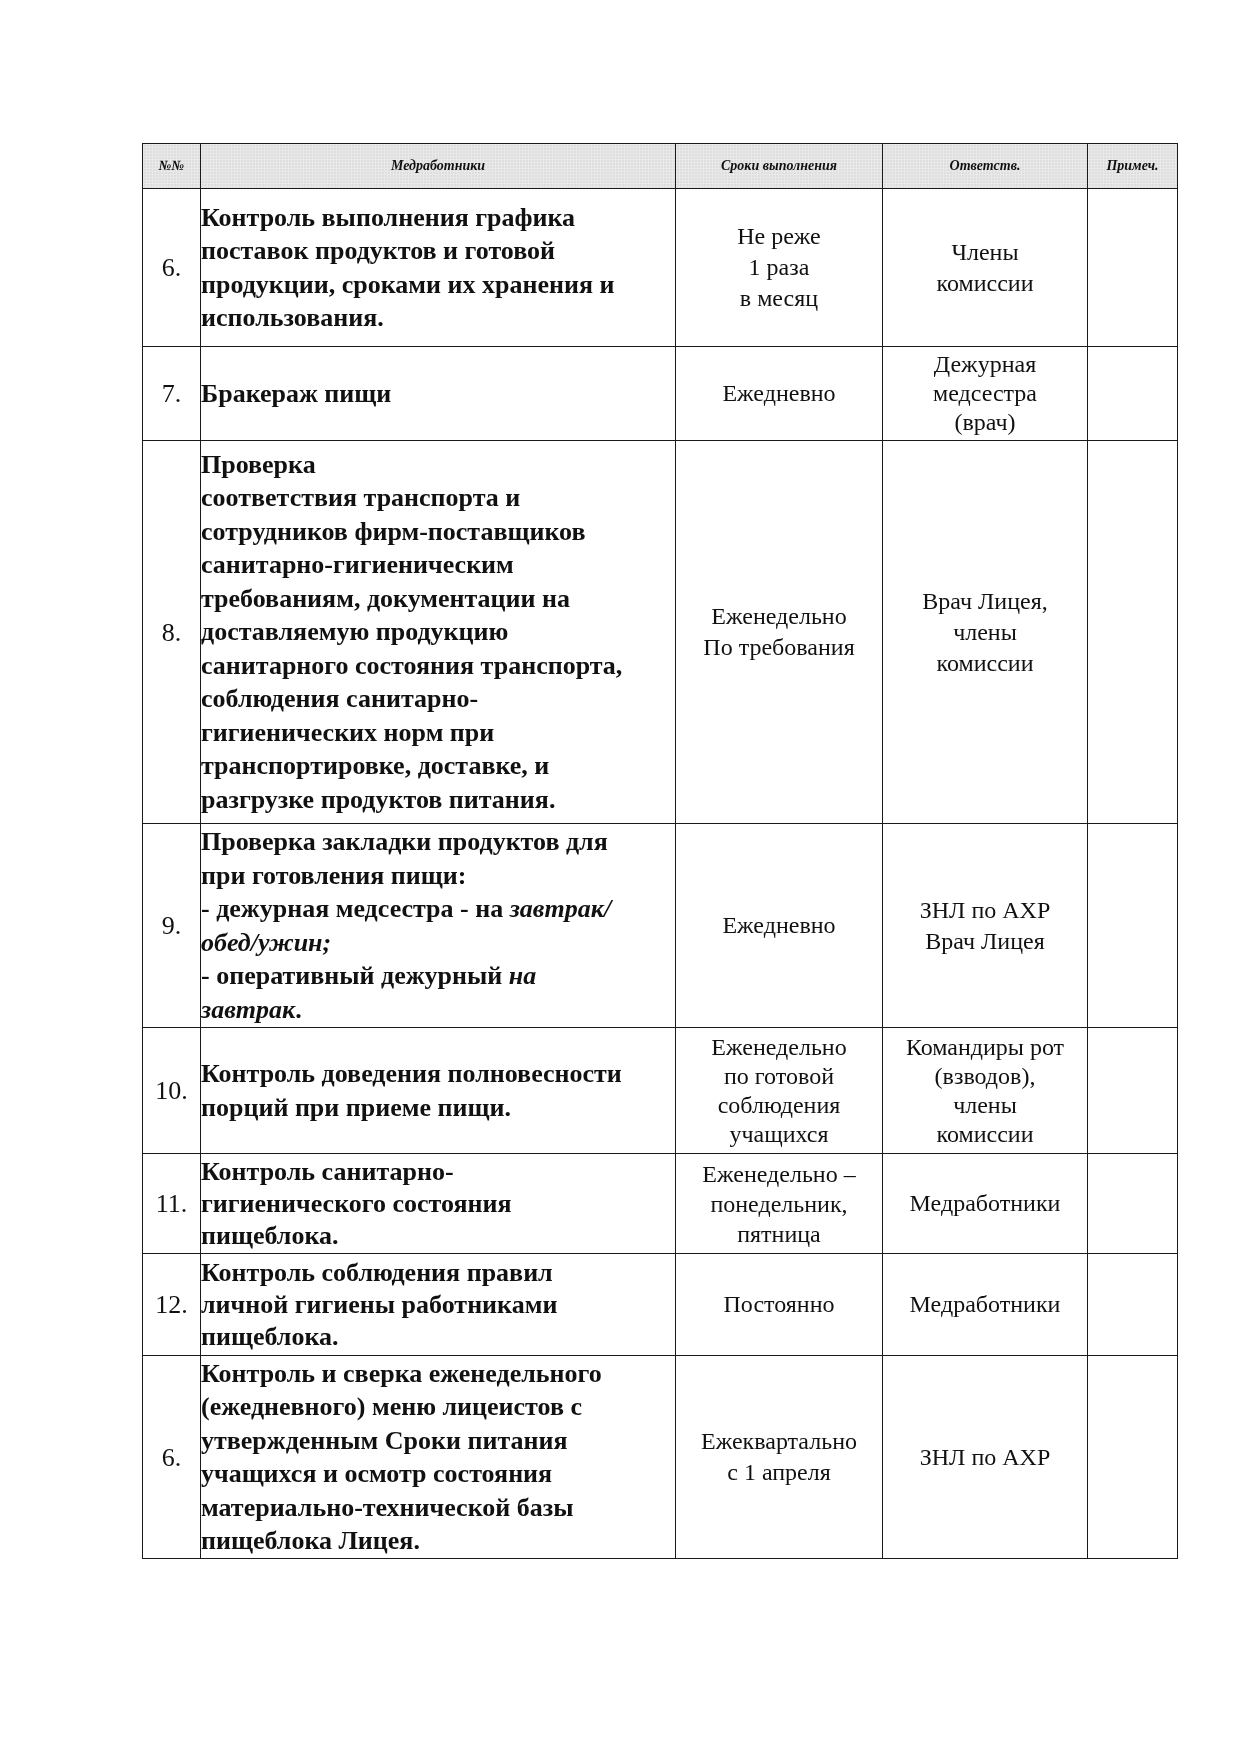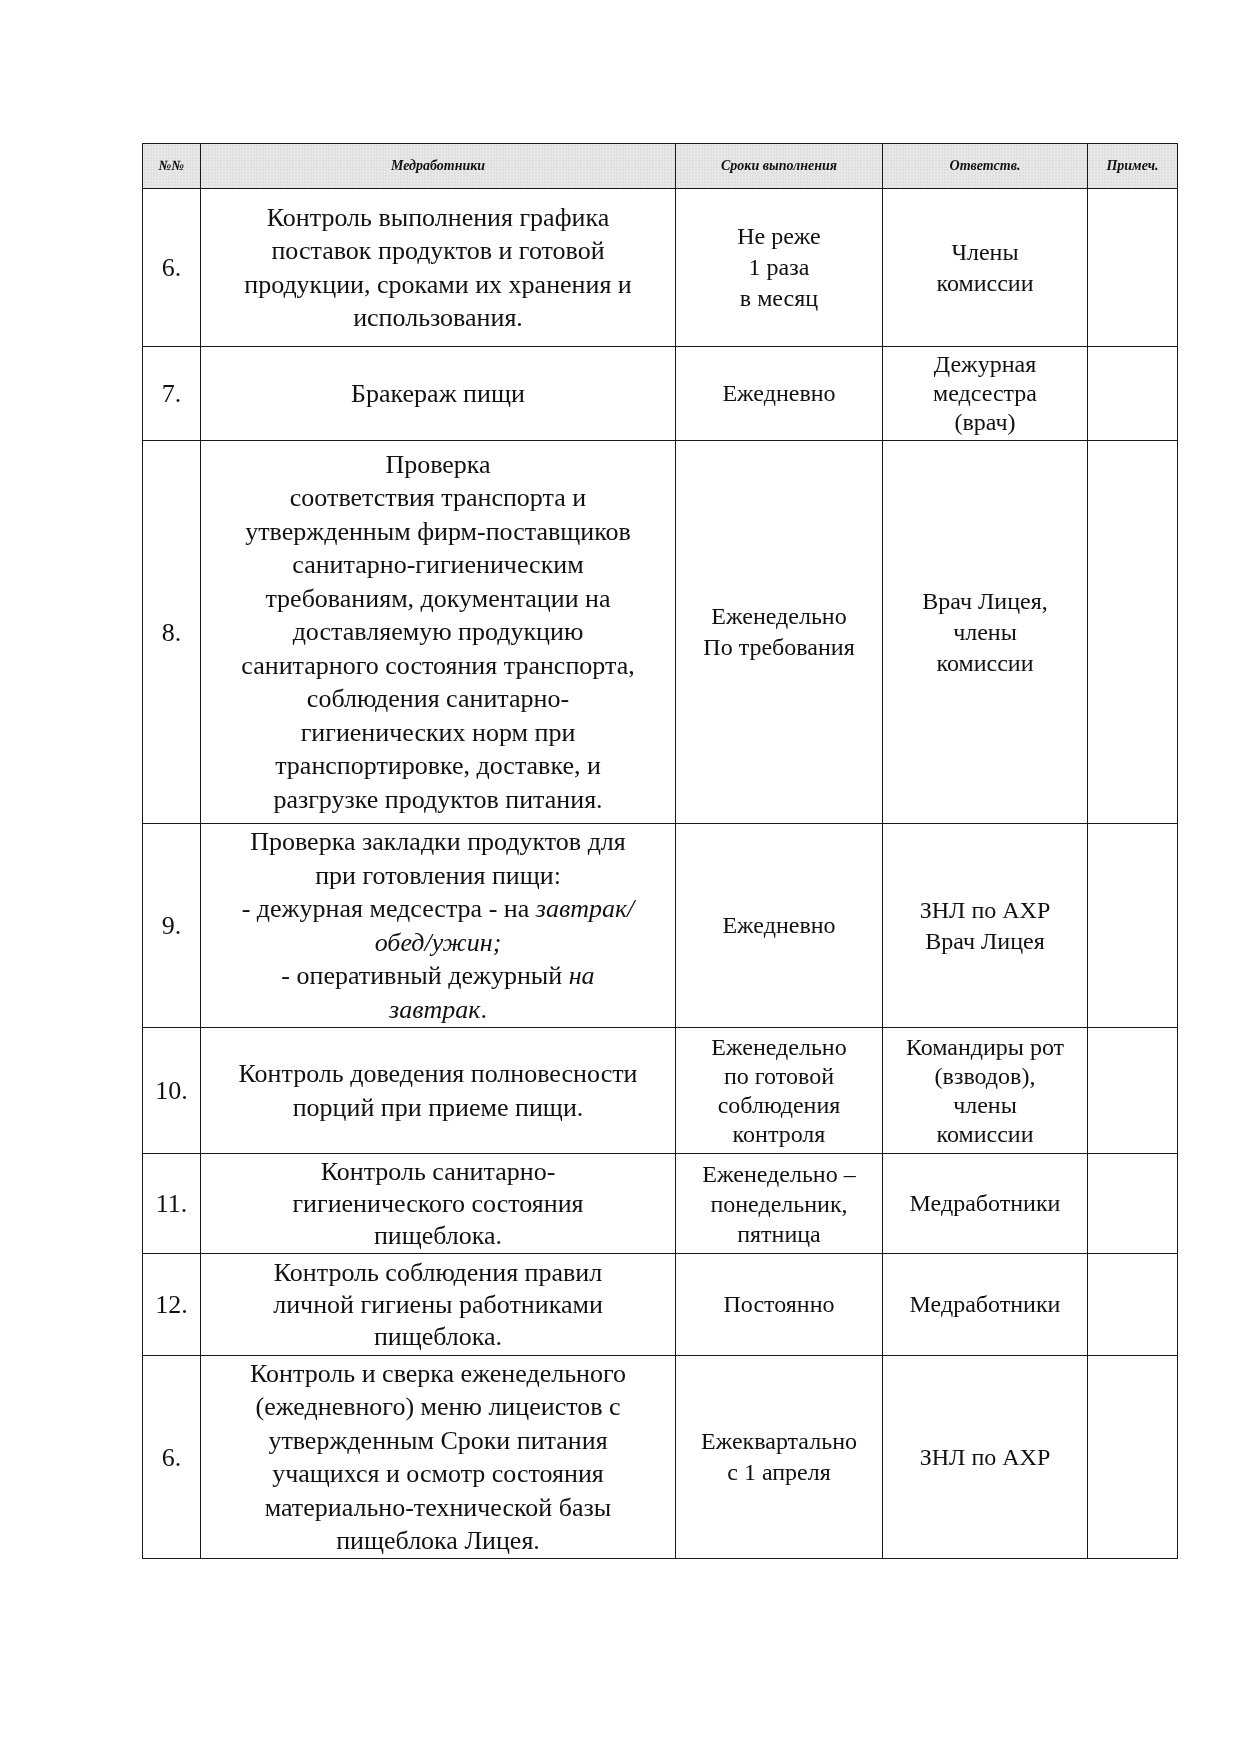--- a/index.html
+++ b/index.html
@@ -14,21 +14,21 @@
     border: 1.6px solid #1a1a1a; padding: 0; vertical-align: middle;
   }
   table.plan th {
     height: 44px; font-style: italic; font-weight: bold; font-size: 14px;
     background-color: #e9e9e9;
     background-image: radial-gradient(#bdbdbd 0.6px, transparent 0.8px);
     background-size: 3px 3px;
     text-align: center;
   }
   td.num { text-align: center; font-size: 26px; line-height: 33px; }
-  td.act { font-size: 26px; line-height: 33.5px; padding: 0 8px 0 10px; text-align: center; }
+  td.act { font-size: 26px; line-height: 33.5px; padding: 0 8px 0 10px; text-align: left; font-weight: bold; }
   td.term, td.resp { text-align: center; font-size: 24px; line-height: 31px; }
   td.note { }
   .ln { display: block; white-space: nowrap; }
   .it { font-style: italic; }
 </style>
 </head>
 <body>
 
 <div class="page">
 <table class="plan">
@@ -84,21 +84,21 @@
         <span class="ln">(врач)</span>
       </td>
       <td class="note"></td>
     </tr>
 
     <tr style="height:383px">
       <td class="num">8.</td>
       <td class="act">
         <span class="ln">Проверка</span>
         <span class="ln">соответствия транспорта и</span>
-        <span class="ln">утвержденным фирм-поставщиков</span>
+        <span class="ln">сотрудников фирм-поставщиков</span>
         <span class="ln">санитарно-гигиеническим</span>
         <span class="ln">требованиям, документации на</span>
         <span class="ln">доставляемую продукцию</span>
         <span class="ln">санитарного состояния транспорта,</span>
         <span class="ln">соблюдения санитарно-</span>
         <span class="ln">гигиенических норм при</span>
         <span class="ln">транспортировке, доставке, и</span>
         <span class="ln">разгрузке продуктов питания.</span>
       </td>
       <td class="term">
@@ -136,21 +136,21 @@
     <tr style="height:126px">
       <td class="num">10.</td>
       <td class="act">
         <span class="ln">Контроль доведения полновесности</span>
         <span class="ln">порций при приеме пищи.</span>
       </td>
       <td class="term" style="line-height:29px">
         <span class="ln">Еженедельно</span>
         <span class="ln">по готовой</span>
         <span class="ln">соблюдения</span>
-        <span class="ln">контроля</span>
+        <span class="ln">учащихся</span>
       </td>
       <td class="resp" style="line-height:29px">
         <span class="ln">Командиры рот</span>
         <span class="ln">(взводов),</span>
         <span class="ln">члены</span>
         <span class="ln">комиссии</span>
       </td>
       <td class="note"></td>
     </tr>
 

